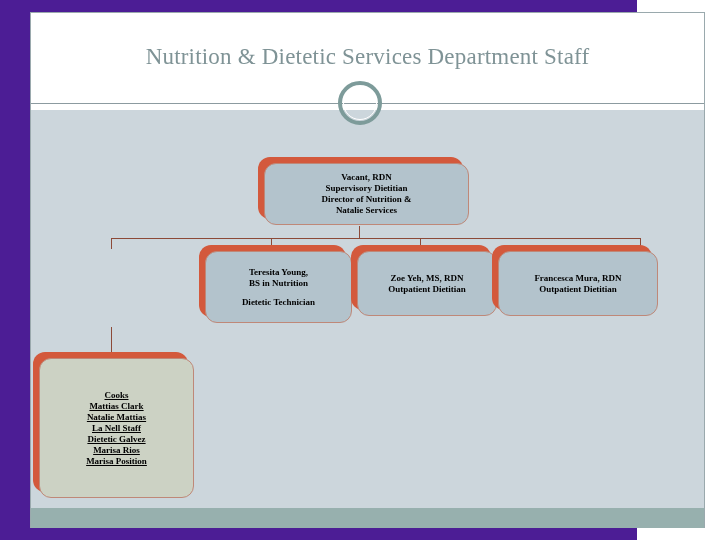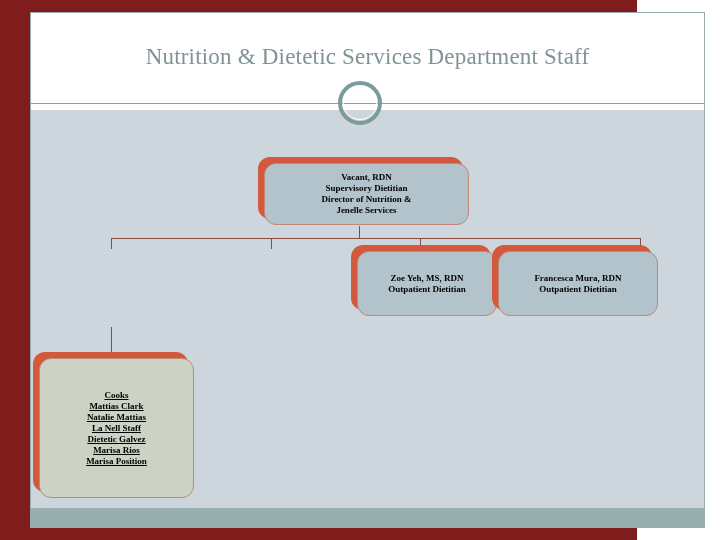--- a/index.html
+++ b/index.html
@@ -11,21 +11,21 @@
     height: 540px;
     background: #ffffff;
     font-family: "Liberation Serif", serif;
     overflow: hidden;
   }
 
   #slide {
     position: relative;
     width: 637px;
     height: 540px;
-    background: #7f1d1d;
+    background: #4c1d95;
   }
 
   
   .frame {
     position: absolute;
     left: 30px;
     top: 12px;
     width: 675px;
     height: 516px;
     border: 1px solid #9aa9ad;
@@ -190,25 +190,34 @@
   <div class="conn" style="left:640px; top:238px; width:1px; height:11px;"></div>
 
   <div class="conn" style="left:111px; top:327px; width:1px; height:26px;"></div>
 
   <div class="node" style="left:258px; top:157px; width:205px; height:62px;">
     <div class="shadow"></div>
     <div class="face">
       <span class="line">Vacant, RDN</span>
       <span class="line">Supervisory Dietitian</span>
       <span class="line">Director of Nutrition &amp;</span>
-      <span class="line">Jenelle Services</span>
-    </div>
-  </div>
-
-
+      <span class="line">Natalie Services</span>
+    </div>
+  </div>
+
+
+  <div class="node" style="left:199px; top:245px; width:147px; height:72px;">
+    <div class="shadow"></div>
+    <div class="face">
+      <span class="line">Teresita Young,</span>
+      <span class="line">BS in Nutrition</span>
+      <span class="gap"></span>
+      <span class="line">Dietetic Technician</span>
+    </div>
+  </div>
 
   <div class="node" style="left:351px; top:245px; width:140px; height:65px;">
     <div class="shadow"></div>
     <div class="face">
       <span class="line">Zoe Yeh, MS, RDN</span>
       <span class="line">Outpatient Dietitian</span>
     </div>
   </div>
 
   <div class="node" style="left:492px; top:245px; width:160px; height:65px;">

